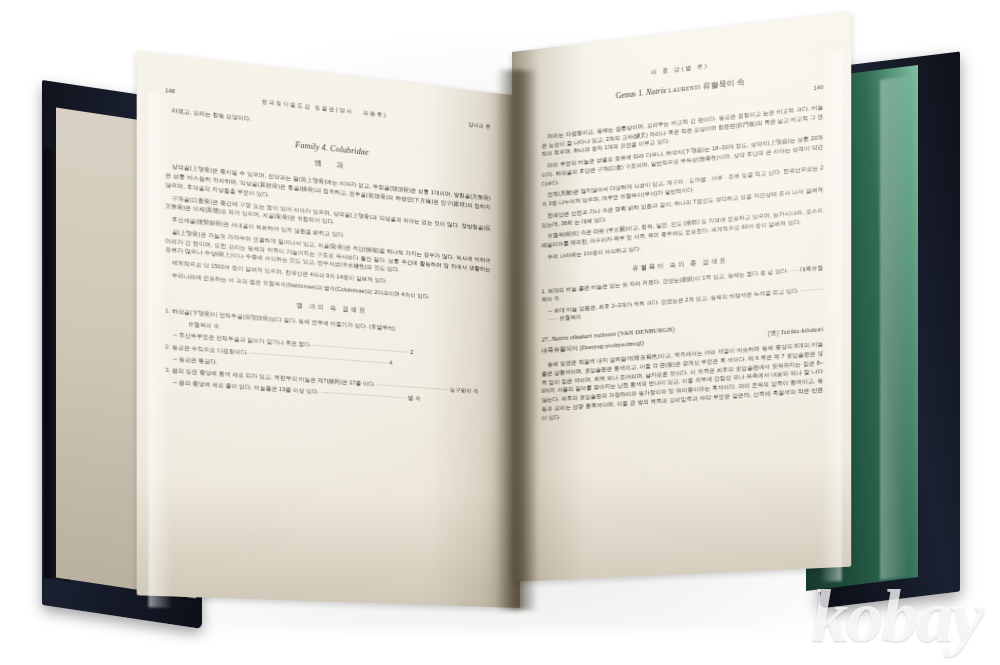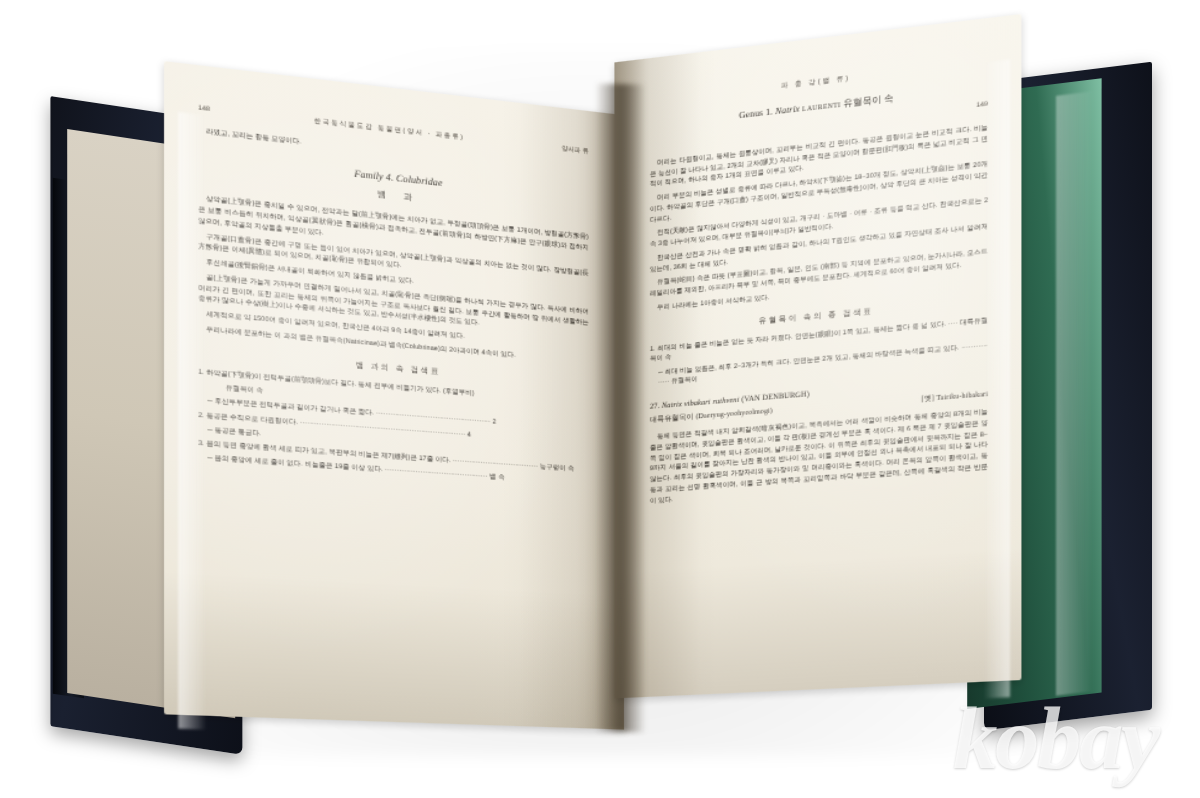--- a/index.html
+++ b/index.html
@@ -289,21 +289,21 @@
     background: linear-gradient(270deg, rgba(255,255,255,0.5), rgba(255,255,255,0));
     transform: perspective(1400px) rotateY(-11deg) skewY(-4.6deg);
     transform-origin: left center;
     pointer-events: none;
     filter: blur(1px);
   }
 
   
   .watermark {
     position: absolute;
-    right: 35px;
+    right: 18px;
     bottom: 6px;
     font-family: "Liberation Serif", serif;
     font-weight: bold;
     font-style: italic;
     font-size: 74px;
     letter-spacing: -2px;
     color: rgba(255,255,255,0.78);
     text-shadow: 0 1px 2px rgba(0,0,0,0.18);
     pointer-events: none;
     user-select: none;

